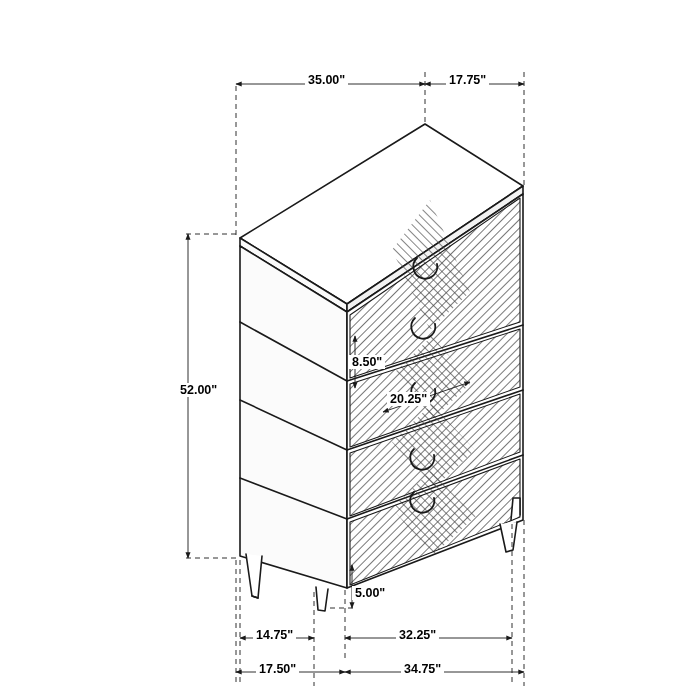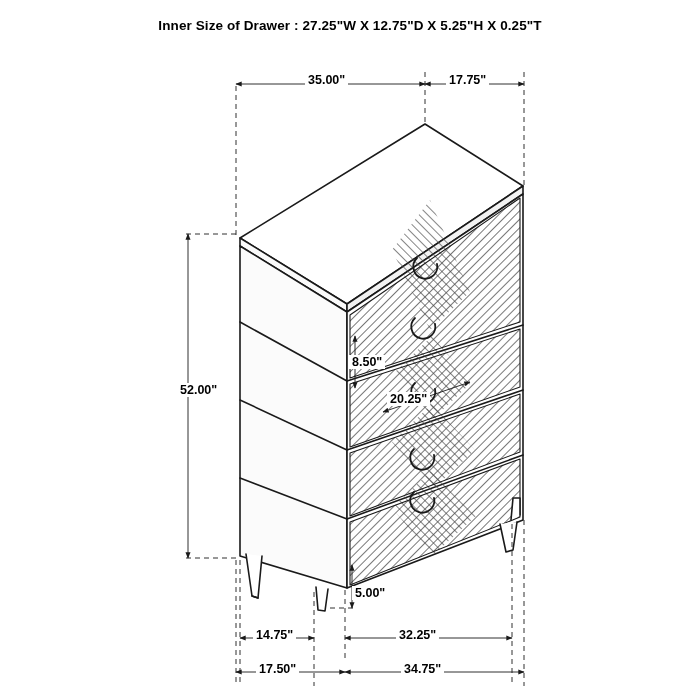--- a/index.html
+++ b/index.html
@@ -44,21 +44,20 @@
     background: #ffffff;
     padding: 0 3px;
     white-space: nowrap;
   }
 </style>
 </head>
 <body>
 
 <div id="stage">
 
-  <div id="title">Inner Size of Drawer : 27.25"W X 12.75"D X 5.25"H X 0.25"T</div>
 
   <svg class="drawing" viewBox="0 0 700 700">
     <defs>
       <pattern id="diag" width="6" height="6" patternTransform="rotate(45)" patternUnits="userSpaceOnUse">
         <line x1="0" y1="0" x2="0" y2="6" stroke="#4a4a4a" stroke-width="1.5"></line>
       </pattern>
       <pattern id="diag2" width="6" height="6" patternTransform="rotate(-45)" patternUnits="userSpaceOnUse">
         <line x1="0" y1="0" x2="0" y2="6" stroke="#4a4a4a" stroke-width="1.5"></line>
       </pattern>
       <marker id="arrR" viewBox="0 0 10 10" refX="9" refY="5" markerWidth="7" markerHeight="7" orient="auto">

